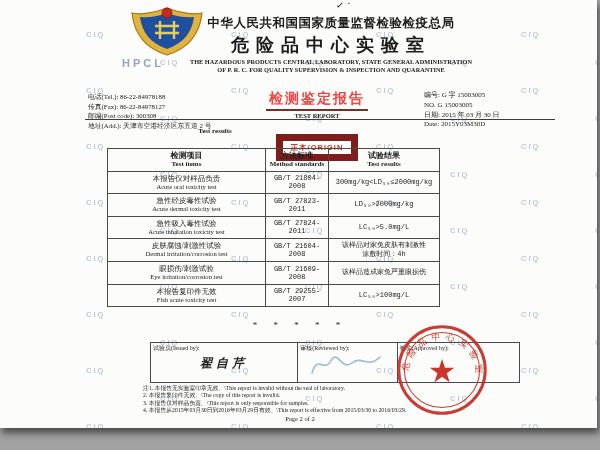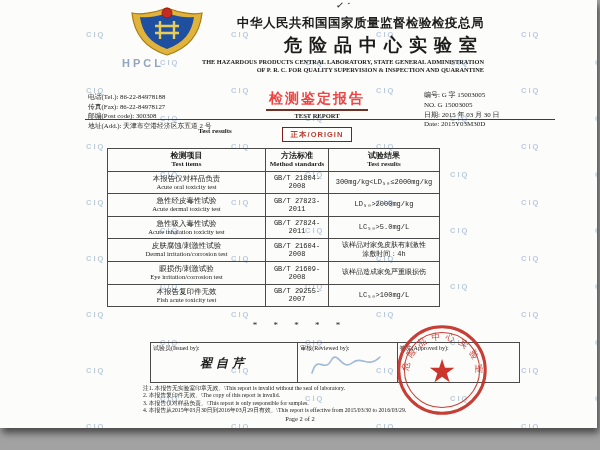--- a/index.html
+++ b/index.html
@@ -4,29 +4,29 @@
 <style>
   * { margin:0; padding:0; box-sizing:border-box; }
   html,body { width:600px; height:450px; }
   body { background:#a2a2a2; font-family:"Liberation Serif","DejaVu Serif",serif; position:relative; overflow:hidden; }
   .sheet { position:absolute; left:0; top:0; width:597px; height:428px; background:#fcfcfa; overflow:hidden;
            box-shadow:2px 5px 7px rgba(15,15,15,.6); color:#1c1c1c; }
   .wm { position:absolute; font:700 7.5px "Liberation Sans","DejaVu Sans",sans-serif; color:rgba(115,148,185,.48); letter-spacing:2px; }
   .pen-marks { position:absolute; left:336px; top:0px; font-size:10px; color:#222; transform:rotate(8deg); }
   .emblem { position:absolute; left:128px; top:6px; }
   .hpcl { position:absolute; left:122px; top:57px; font:700 11px "Liberation Sans",sans-serif; color:#93a5bf; letter-spacing:3px; }
-  .titleblock { position:absolute; left:178px; top:15px; width:306px; text-align:right; }
+  .titleblock { position:absolute; left:178px; top:15px; width:306px; text-align:center; }
   .t1 { font-size:12.5px; font-weight:700; letter-spacing:.5px; }
   .t2 { font-size:18px; font-weight:700; letter-spacing:7px; margin-top:1px; white-space:nowrap; }
   .t3 { font-size:6.3px; font-weight:700; margin-top:1px; font-family:"Liberation Serif",serif; }
   .contact { position:absolute; left:88px; top:92px; font-size:6.8px; line-height:9.6px; white-space:nowrap; }
   .reportblock { position:absolute; left:250px; top:89px; width:134px; text-align:center; }
   .rt-cn { display:inline-block; font-size:14px; font-weight:700; letter-spacing:2px; color:#ef4444; border-bottom:2px solid #733226; padding:0 3px 1px; }
   .rt-en { font-size:6.5px; font-weight:700; margin-top:1px; }
-  .origin { display:inline-block; margin-top:8px; border:1px solid #7f1d1d; color:#c23a2e; font:700 7.5px "Liberation Sans",sans-serif;
+  .origin { display:inline-block; margin-top:15px; border:7px solid #7f1d1d; color:#c23a2e; font:700 7.5px "Liberation Sans",sans-serif;
             letter-spacing:1px; padding:2px 8px 1px; background:rgba(255,255,255,.55); }
   .refblock { position:absolute; left:424px; top:91px; font-size:7px; line-height:9.8px; white-space:nowrap; }
   .hr1 { position:absolute; left:85px; top:119px; width:470px; border-top:1.5px solid #3c3c3c; }
   .section { position:absolute; left:148px; top:127px; width:134px; text-align:center; }
   .sec-cn { font-size:12px; font-weight:700; letter-spacing:3px; }
   .sec-en { font-size:7px; font-weight:700; }
   table.results { position:absolute; left:107px; top:148px; width:332px; border-collapse:collapse; table-layout:fixed; }
   table.results th, table.results td { border:1px solid #4a4a4a; text-align:center; vertical-align:middle; padding:2px 1px; }
   .c1{width:158px}.c2{width:63px}.c3{width:111px}
   .cell-cn { font-size:7.5px; line-height:9px; }

